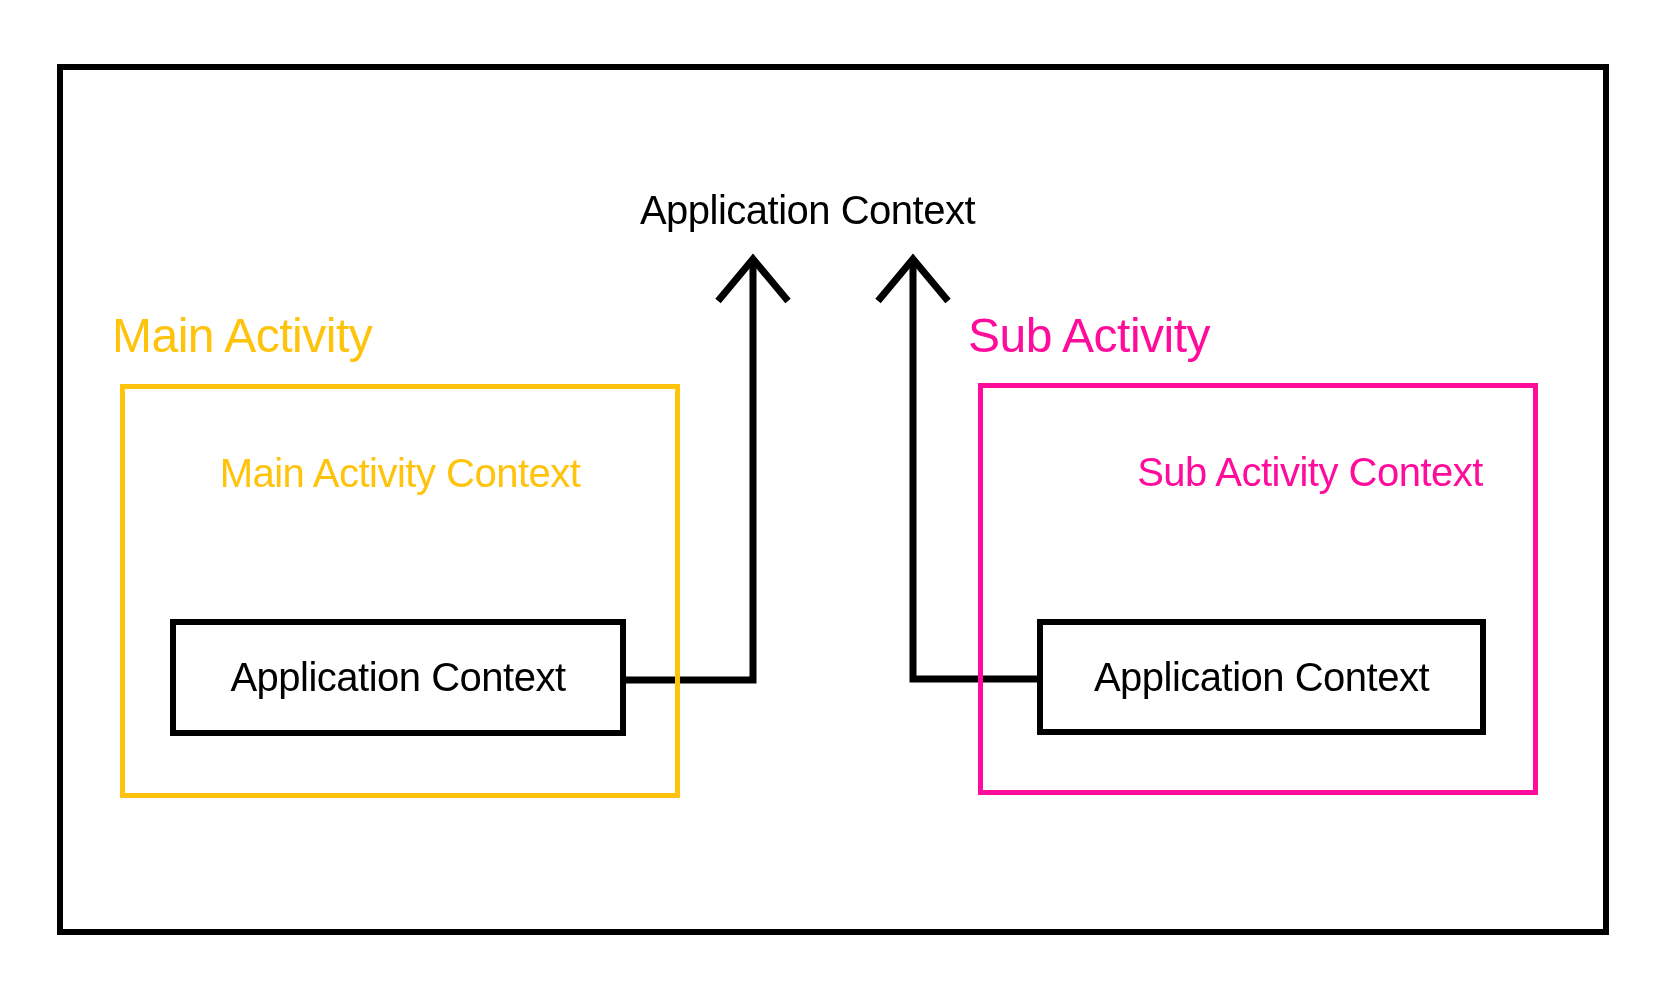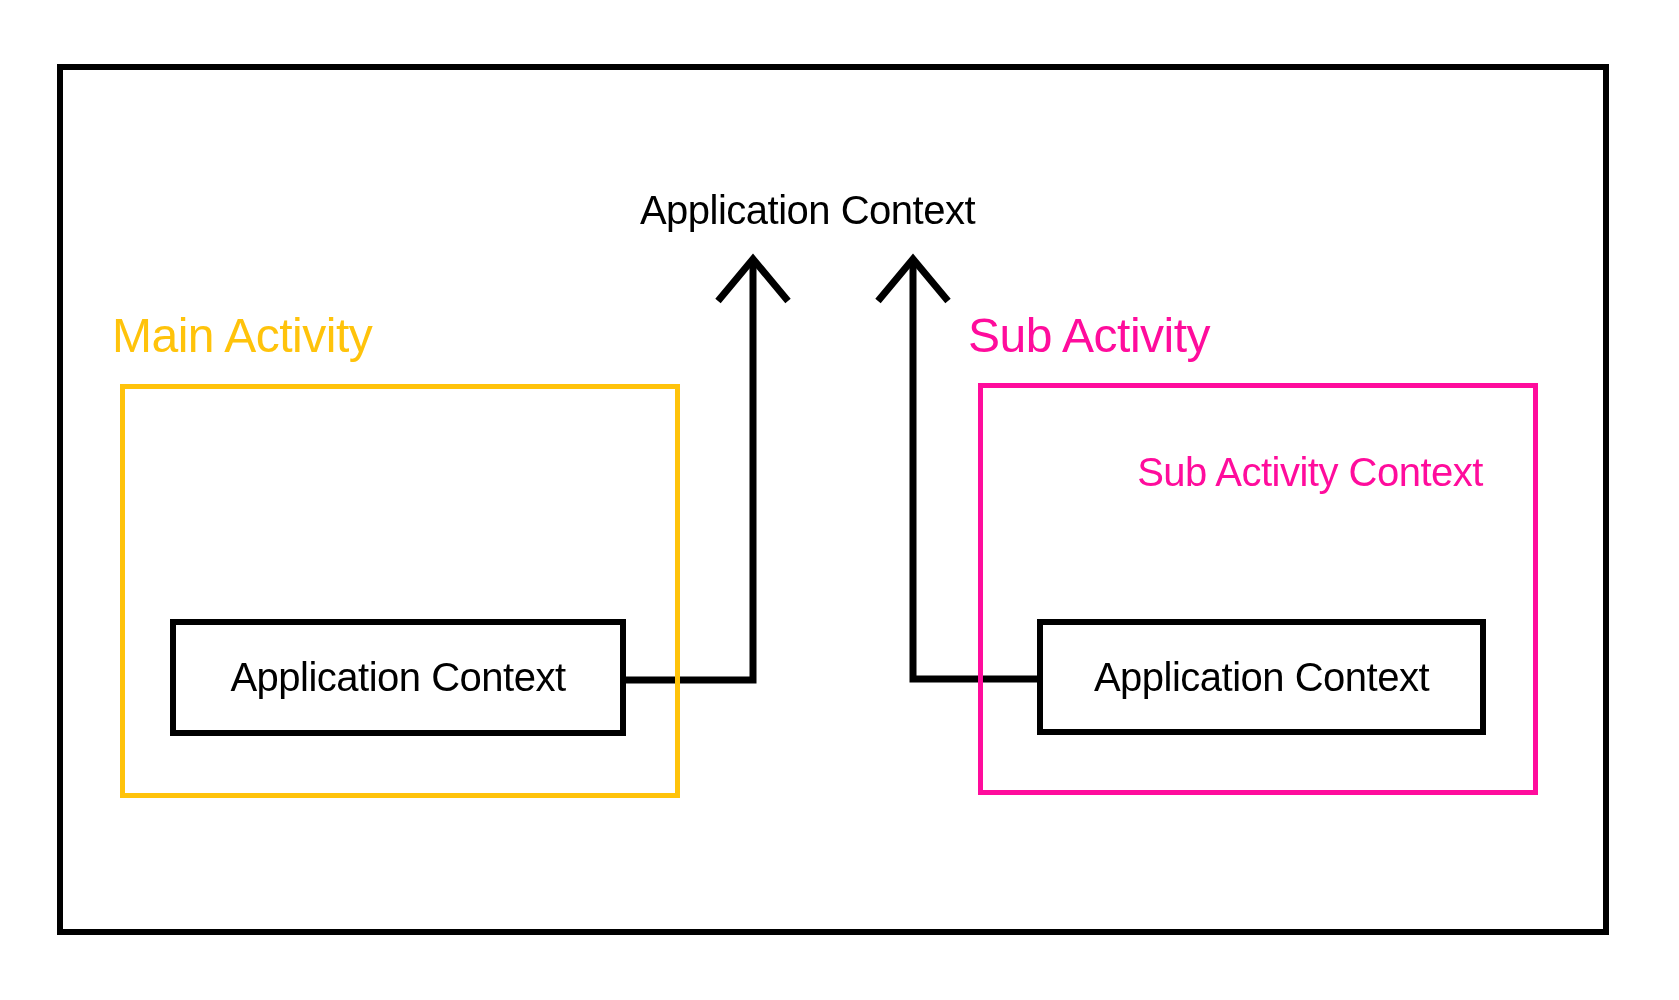--- a/index.html
+++ b/index.html
@@ -126,20 +126,21 @@
     <polyline points="718,301 753,259 788,301" fill="none" stroke="#000000" stroke-width="7" stroke-linejoin="miter"></polyline>
 
     <polyline points="1040,679 913,679 913,262" fill="none" stroke="#000000" stroke-width="7" stroke-linejoin="miter"></polyline>
     <polyline points="878,301 913,259 948,301" fill="none" stroke="#000000" stroke-width="7" stroke-linejoin="miter"></polyline>
   </svg>
 
   <div class="abs group-label main-label" style="color: rgb(255, 195, 11);">Main Activity</div>
 
   <div class="abs activity-box main-box" style="border-color: rgb(255, 195, 11);"></div>
 
+  <div class="abs context-caption main-context-caption" style="color: rgb(255, 195, 11);">Main Activity Context</div>
 
   <div class="abs app-context-box left-app-context" style="border-color: rgb(0, 0, 0);">
     <span>Application Context</span>
   </div>
 
   <div class="abs group-label sub-label" style="color: rgb(255, 12, 156);">Sub Activity</div>
 
   <div class="abs activity-box sub-box" style="border-color: rgb(255, 12, 156);"></div>
 
   <div class="abs context-caption sub-context-caption" style="color: rgb(255, 12, 156);">Sub Activity Context</div>

